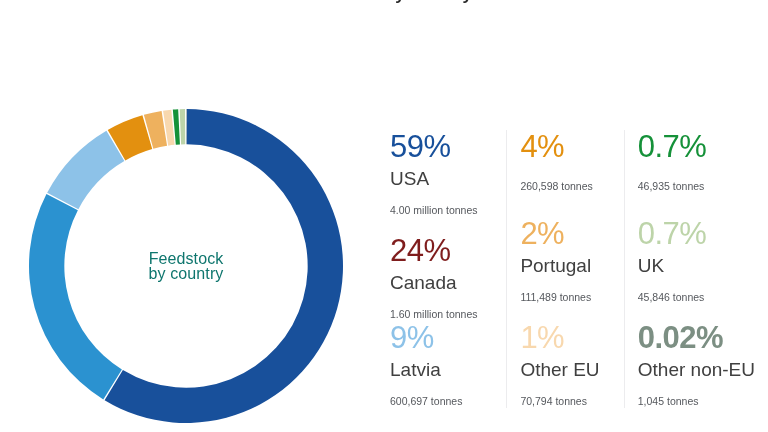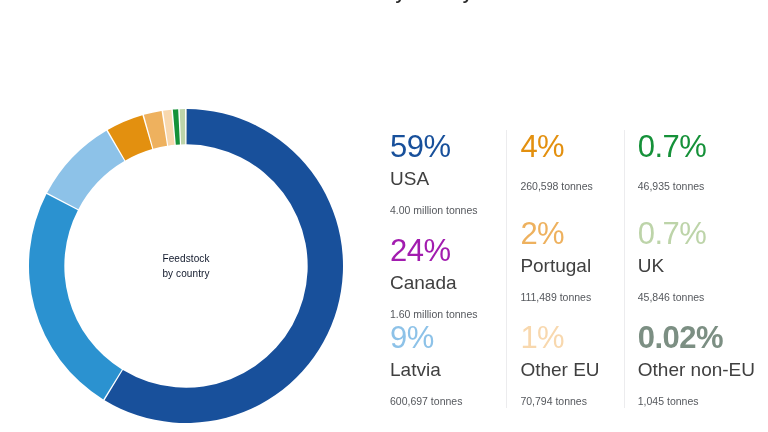--- a/index.html
+++ b/index.html
@@ -44,22 +44,22 @@
     position:absolute;
     left:0; top:0;
     width:324px; height:324px;
     display:flex;
     flex-direction:column;
     align-items:center;
     justify-content:center;
     pointer-events:none;
   }
   #donut-center-label span {
-    font-size:10px;
-    color:#0f172a;
+    font-size:16px;
+    color:#0f766e;
     line-height:15px;
     letter-spacing:.1px;
   }
 
   
   #legend {
     position:absolute;
     left:389px; top:130px;
     width:372px; height:278px;
     display:grid;
@@ -139,21 +139,21 @@
       <div class="pct" style="color: rgb(227, 144, 15);">4%</div>
       <div class="tonnes">260,598 tonnes</div>
     </div>
 
     <div class="legend-cell col2">
       <div class="pct" style="color: rgb(21, 145, 57);">0.7%</div>
       <div class="tonnes">46,935 tonnes</div>
     </div>
 
     <div class="legend-cell col0">
-      <div class="pct" style="color: #a21caf; margin-top: 17px;">24%</div>
+      <div class="pct" style="color: #7f1d1d; margin-top: 17px;">24%</div>
       <div class="country">Canada</div>
       <div class="tonnes">1.60 million tonnes</div>
     </div>
 
     <div class="legend-cell col1">
       <div class="pct" style="color: rgb(238, 177, 94);">2%</div>
       <div class="country">Portugal</div>
       <div class="tonnes">111,489 tonnes</div>
     </div>
 

